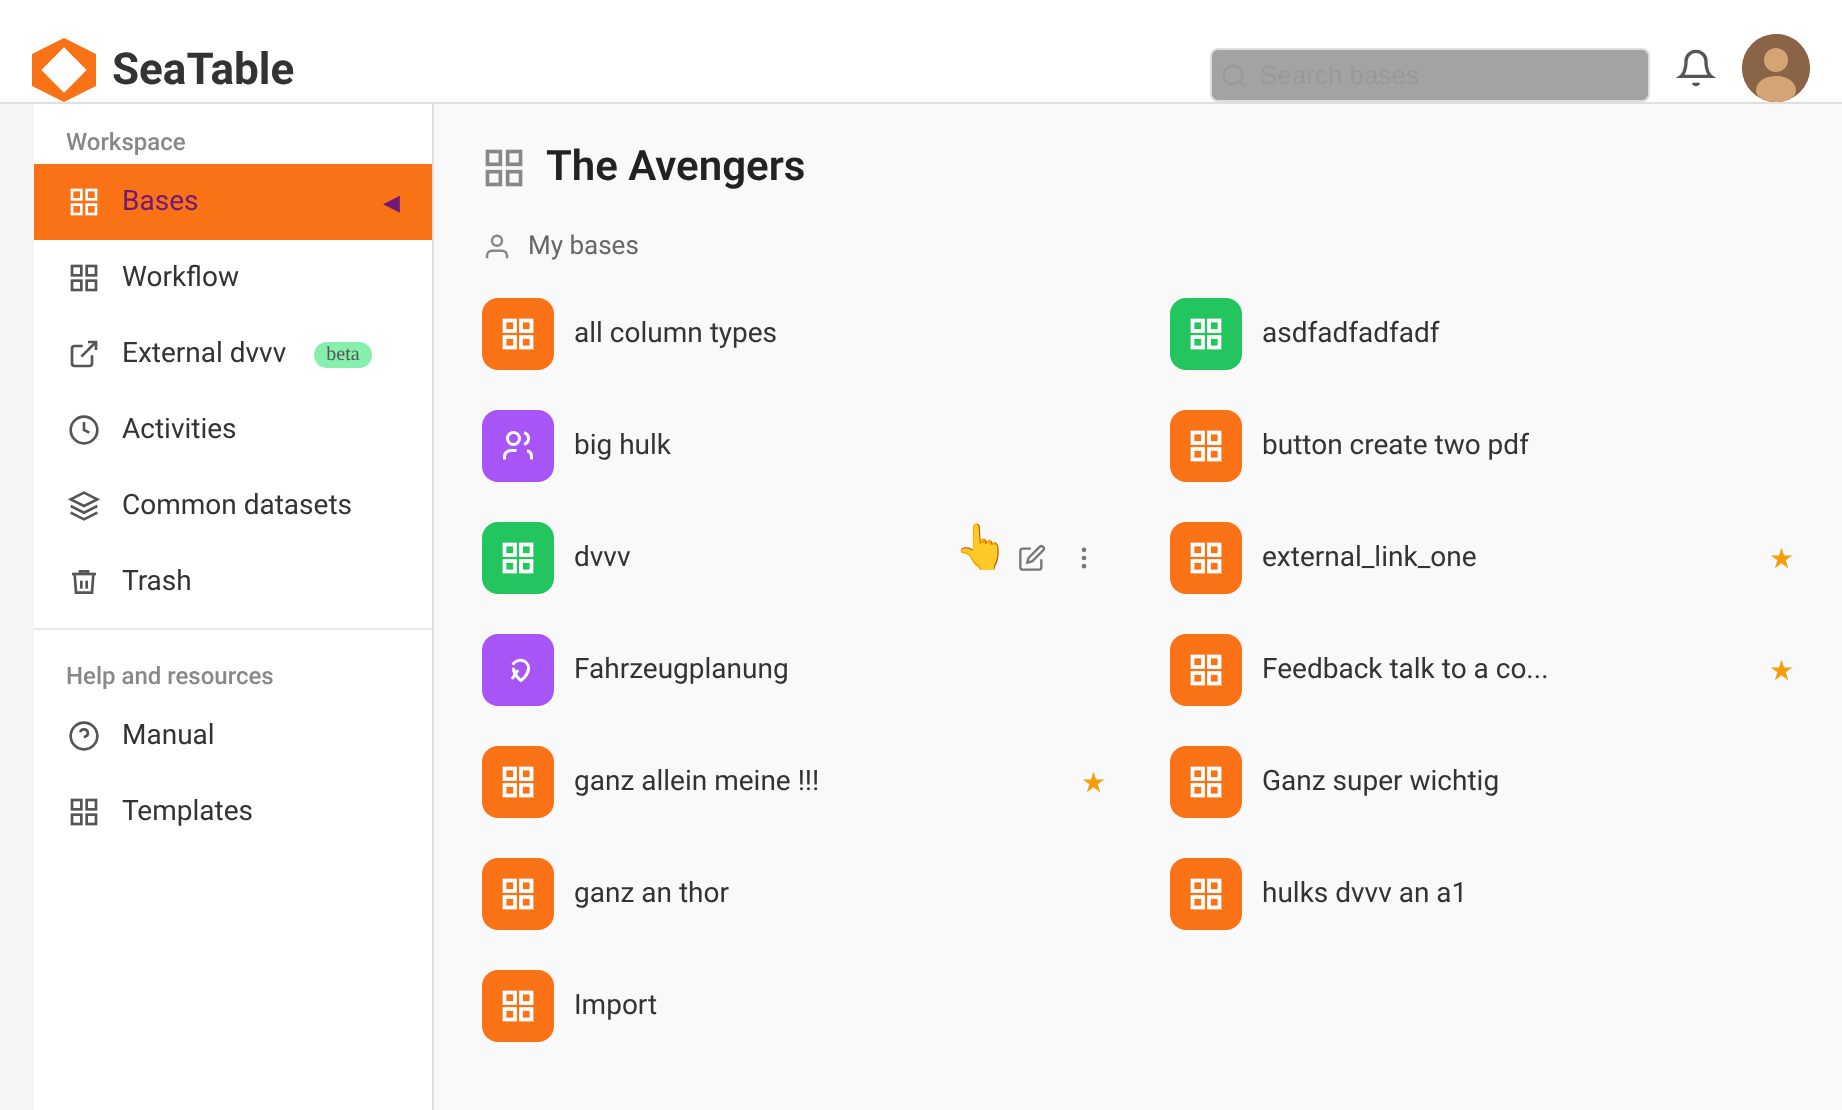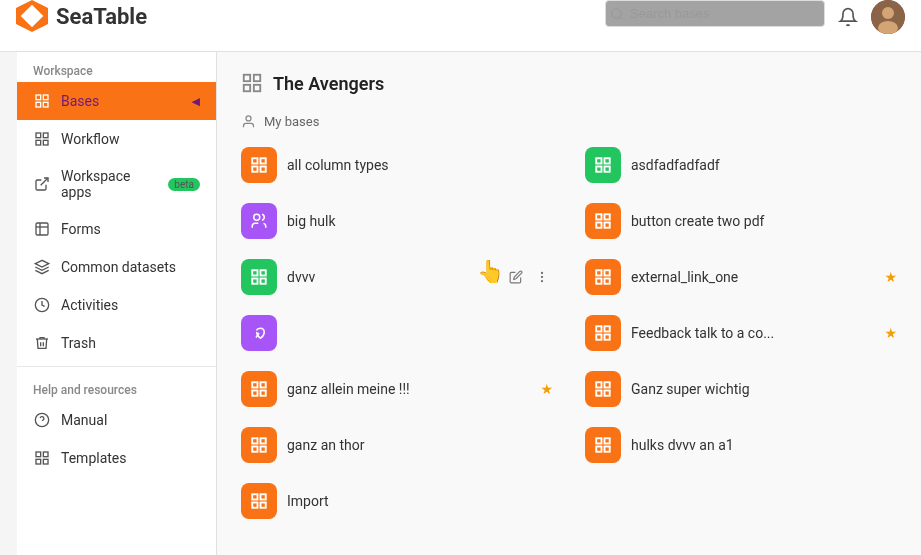--- a/index.html
+++ b/index.html
@@ -1,19 +1,19 @@
 <!DOCTYPE html>
 <html><head>
   <meta charset="utf-8">
   <style>
     * { box-sizing: border-box; margin: 0; padding: 0; }
     body { font-family: -apple-system, BlinkMacSystemFont, 'Segoe UI', Roboto, sans-serif; font-size: 14px; color: #333; background: #f5f5f5; display: flex; flex-direction: column; height: 555px; overflow: hidden; }
 
     
-    .topbar { background: #fff; height: 52px; display: flex; align-items: flex-start; padding: 0 16px; border-bottom: 1px solid #e0e0e0; flex-shrink: 0; }
+    .topbar { background: #fff; height: 52px; display: flex; align-items: flex-end; padding: 0 16px; border-bottom: 1px solid #e0e0e0; flex-shrink: 0; }
     .logo { display: flex; align-items: center; gap: 8px; font-size: 22px; font-weight: bold; color: #333; margin-right: auto; }
     .logo-icon { width: 32px; height: 32px; background: #f97316; clip-path: polygon(50% 0%, 100% 25%, 100% 75%, 50% 100%, 0% 75%, 0% 25%); display: flex; align-items: center; justify-content: center; }
     .logo-diamond { width: 16px; height: 16px; background: white; transform: rotate(45deg); }
     .search-bar { display: flex; align-items: center; background: #a3a3a3; border: 1px solid #ddd; border-radius: 4px; padding: 5px 4px; gap: 6px; width: 220px; color: #999; }
     .search-bar input { border: none; background: transparent; outline: none; font-size: 13px; color: #333; width: 160px; }
     .search-bar input::placeholder { color: #999; }
     .topbar-icons { display: flex; align-items: center; gap: 12px; margin-left: 12px; }
     .bell-icon { width: 22px; height: 22px; display: flex; align-items: center; justify-content: center; cursor: pointer; color: #666; font-size: 18px; }
     .avatar { width: 34px; height: 34px; border-radius: 50%; background: #8b5e3c; overflow: hidden; display: flex; align-items: center; justify-content: center; cursor: pointer; }
 
@@ -21,28 +21,28 @@
     .layout { display: flex; flex: 1; overflow: hidden; }
 
     
     .sidebar { width: 200px; background: #fff; border-right: 1px solid #e0e0e0; display: flex; flex-direction: column; overflow-y: auto; flex-shrink: 0; margin-left: 17px; }
     .sidebar-section-label { font-size: 12px; color: #888; padding: 12px 16px 4px 16px; font-weight: 500; }
     .sidebar-item { display: flex; align-items: center; gap: 10px; padding: 10px 16px; cursor: pointer; border-radius: 0; color: #333; font-size: 14px; position: relative; }
     .sidebar-item.active { background: #f97316; color: #701a75; }
     .sidebar-item.active .sidebar-icon { color: #fff; }
     .sidebar-icon { width: 18px; height: 18px; display: flex; align-items: center; justify-content: center; flex-shrink: 0; }
     .sidebar-item .chevron { margin-left: auto; font-size: 11px; }
-    .badge { background: #22c55e; color: #555; font-size: 10px; border-radius: 10px; padding: 1px 6px; margin-left: 4px; }
+    .badge { background: #86efac; color: #555; font-size: 10px; border-radius: 10px; padding: 1px 6px; margin-left: 4px; font-family: Liberation Serif, serif; }
     .sidebar-divider { height: 1px; background: #e8e8e8; margin: 4px 0; }
 
     
     .main { flex: 1; background: #f9f9f9; overflow-y: auto; padding: 0; }
     .main-header { display: flex; align-items: center; gap: 10px; padding: 20px 24px 12px 24px; }
     .main-header-icon { color: #888; font-size: 20px; }
-    .main-title { font-size: 18px; font-weight: 600; color: #222; }
+    .main-title { font-size: 21px; font-weight: 600; color: #222; }
 
     .section-header { display: flex; align-items: flex-start; gap: 8px; padding: 8px 24px 8px 24px; color: #666; font-size: 13px; }
     .section-icon { font-size: 14px; }
 
     .bases-grid { display: grid; grid-template-columns: 1fr 1fr; gap: 0; padding: 0 8px; }
     .base-item { display: flex; align-items: center; gap: 10px; padding: 10px 16px; cursor: pointer; border-radius: 4px; position: relative; }
     .base-icon { width: 36px; height: 36px; border-radius: 8px; display: flex; align-items: center; justify-content: center; flex-shrink: 0; color: #fff; font-size: 16px; font-weight: bold; }
     .base-icon.orange { background: #f97316; }
     .base-icon.green { background: #22c55e; }
     .base-icon.purple { background: #a855f7; }
@@ -119,54 +119,44 @@
     </div>
 
     <div class="sidebar-item">
       <span class="sidebar-icon">
         <svg width="16" height="16" viewBox="0 0 24 24" fill="none" stroke="#555" stroke-width="2">
             <path d="M18 13v6a2 2 0 0 1-2 2H5a2 2 0 0 1-2-2V8a2 2 0 0 1 2-2h6"></path>
             <polyline points="15 3 21 3 21 9"></polyline>
             <line x1="10" y1="14" x2="21" y2="3"></line>
           </svg>
       </span>
-      <span>Workspace apps</span>
+      <span>External dvvv</span>
       <span class="badge">beta</span>
     </div>
 
-    <div class="sidebar-item">
-      <span class="sidebar-icon">
-        <svg width="16" height="16" viewBox="0 0 24 24" fill="none" stroke="#555" stroke-width="2">
-            <rect x="3" y="3" width="18" height="18" rx="2"></rect>
-            <line x1="9" y1="3" x2="9" y2="21"></line>
-            <line x1="3" y1="9" x2="21" y2="9"></line>
-          </svg>
-      </span>
-      <span>Forms</span>
+
+    <div class="sidebar-item">
+      <span class="sidebar-icon">
+        <svg width="16" height="16" viewBox="0 0 24 24" fill="none" stroke="#555" stroke-width="2">
+            <circle cx="12" cy="12" r="10"></circle>
+            <polyline points="12 6 12 12 16 14"></polyline>
+          </svg>
+      </span>
+      <span>Activities</span>
     </div>
 
     <div class="sidebar-item">
       <span class="sidebar-icon">
         <svg width="16" height="16" viewBox="0 0 24 24" fill="none" stroke="#555" stroke-width="2">
             <polygon points="12 2 2 7 12 12 22 7 12 2"></polygon>
             <polyline points="2 17 12 22 22 17"></polyline>
             <polyline points="2 12 12 17 22 12"></polyline>
           </svg>
       </span>
       <span>Common datasets</span>
-    </div>
-
-    <div class="sidebar-item">
-      <span class="sidebar-icon">
-        <svg width="16" height="16" viewBox="0 0 24 24" fill="none" stroke="#555" stroke-width="2">
-            <circle cx="12" cy="12" r="10"></circle>
-            <polyline points="12 6 12 12 16 14"></polyline>
-          </svg>
-      </span>
-      <span>Activities</span>
     </div>
 
     <div class="sidebar-item">
       <span class="sidebar-icon">
         <svg width="16" height="16" viewBox="0 0 24 24" fill="none" stroke="#555" stroke-width="2">
             <polyline points="3 6 5 6 21 6"></polyline>
             <path d="M19 6l-1 14H6L5 6"></path>
             <path d="M10 11v6"></path>
             <path d="M14 11v6"></path>
             <path d="M9 6V4h6v2"></path>
@@ -282,20 +272,21 @@
           </div>
         </div>
 
         <div class="base-item">
           <div class="base-icon purple">
             <svg width="18" height="18" viewBox="0 0 24 24" fill="none" stroke="white" stroke-width="2">
                 <path d="M8.5 8.5s1.5-3 5-3 5.5 2.5 5.5 5.5c0 4.5-5 8-5 8s-5-3.5-5-8a5 5 0 0 1 0-.5"></path>
                 <line x1="12" y1="12" x2="8" y2="18"></line>
               </svg>
           </div>
+          <span class="base-name">Fahrzeugplanung</span>
         </div>
 
         <div class="base-item">
           <div class="base-icon orange">
             <svg width="18" height="18" viewBox="0 0 24 24" fill="none" stroke="white" stroke-width="2.5">
                 <rect x="3" y="3" width="7" height="7"></rect>
                 <rect x="14" y="3" width="7" height="7"></rect>
                 <rect x="3" y="14" width="7" height="7"></rect>
                 <rect x="14" y="14" width="7" height="7"></rect>
               </svg>

